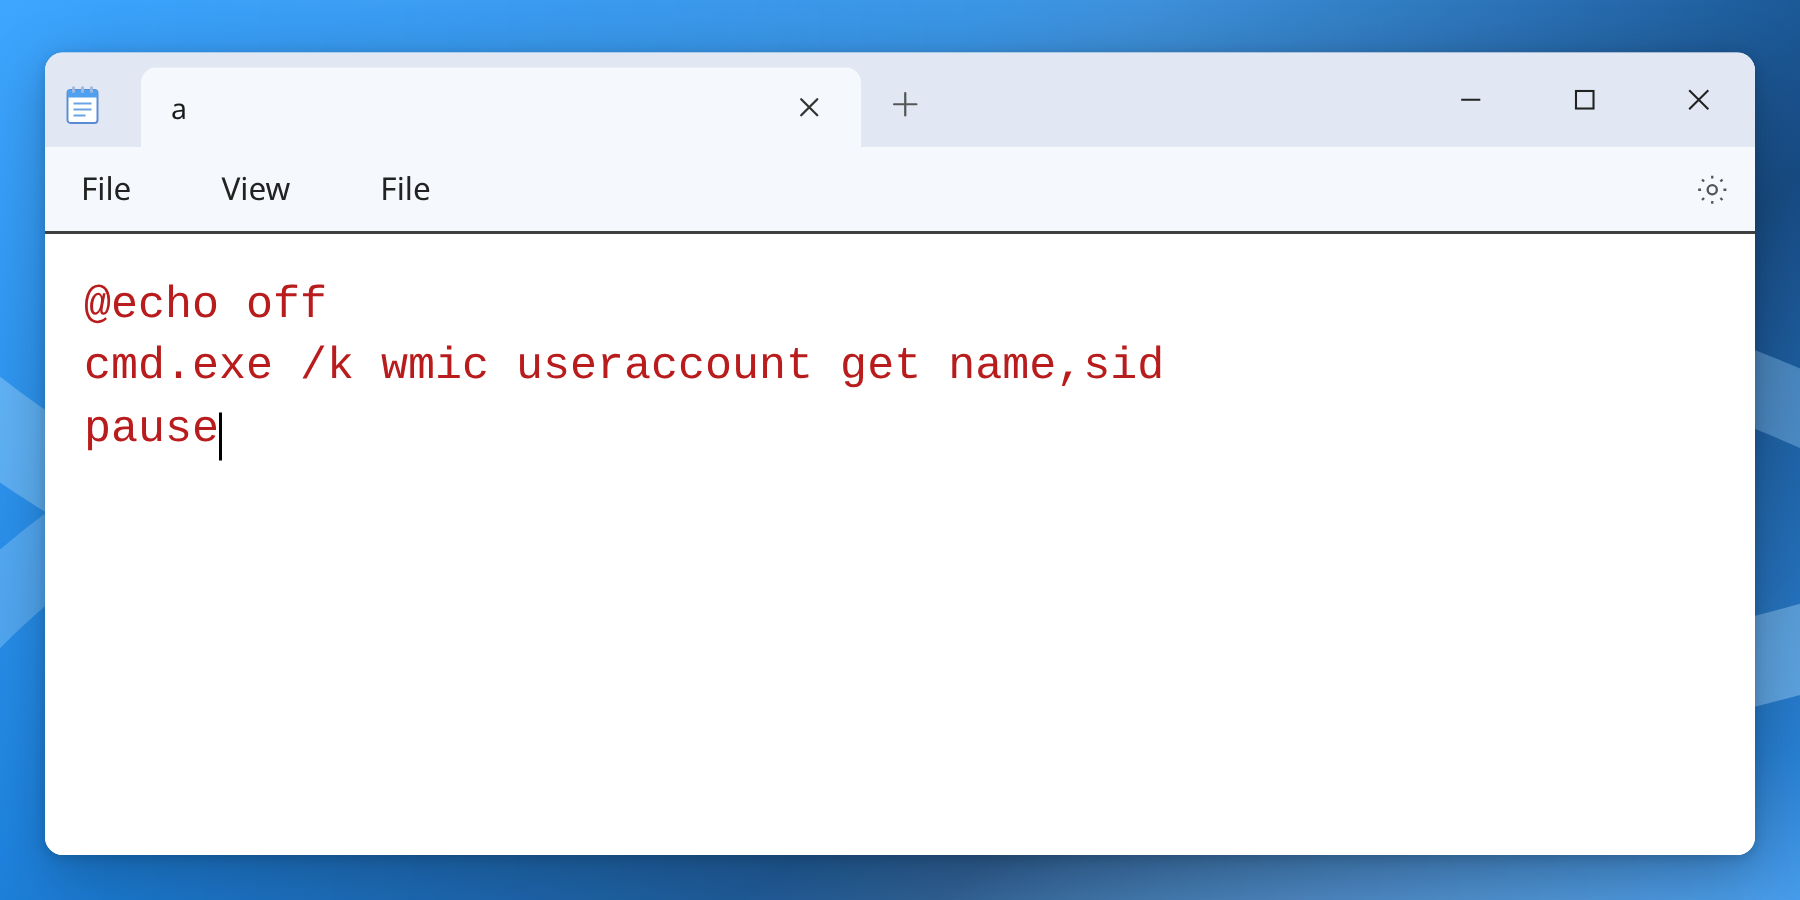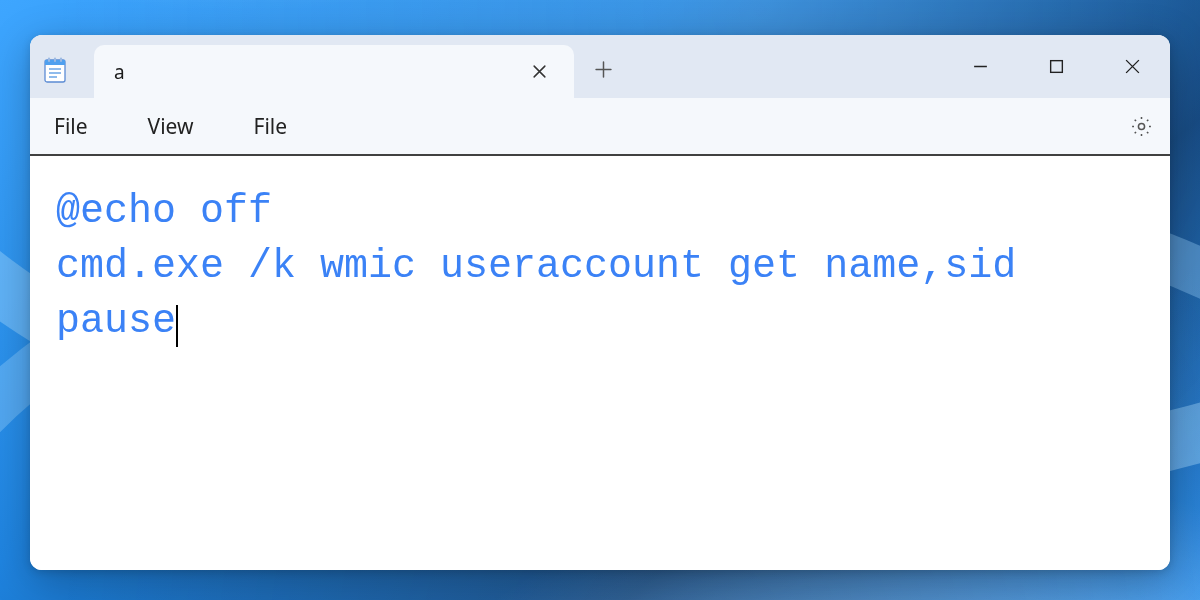--- a/index.html
+++ b/index.html
@@ -154,23 +154,23 @@
       align-items: center;
       justify-content: center;
       color: #555;
       border-radius: 4px;
     }
     .editor {
       flex: 1;
       background: #ffffff;
       padding: 28px 26px 10px 26px;
       font-family: "Consolas", "Courier New", monospace;
-      font-size: 40px;
+      font-size: 30px;
       line-height: 1.38;
-      color: #3b82f6;
+      color: #b91c1c;
       white-space: pre;
       overflow: hidden;
       position: relative;
     }
     .caret {
       display: inline-block;
       width: 1.5px;
       height: 1.05em;
       background: #000;
       vertical-align: text-bottom;

